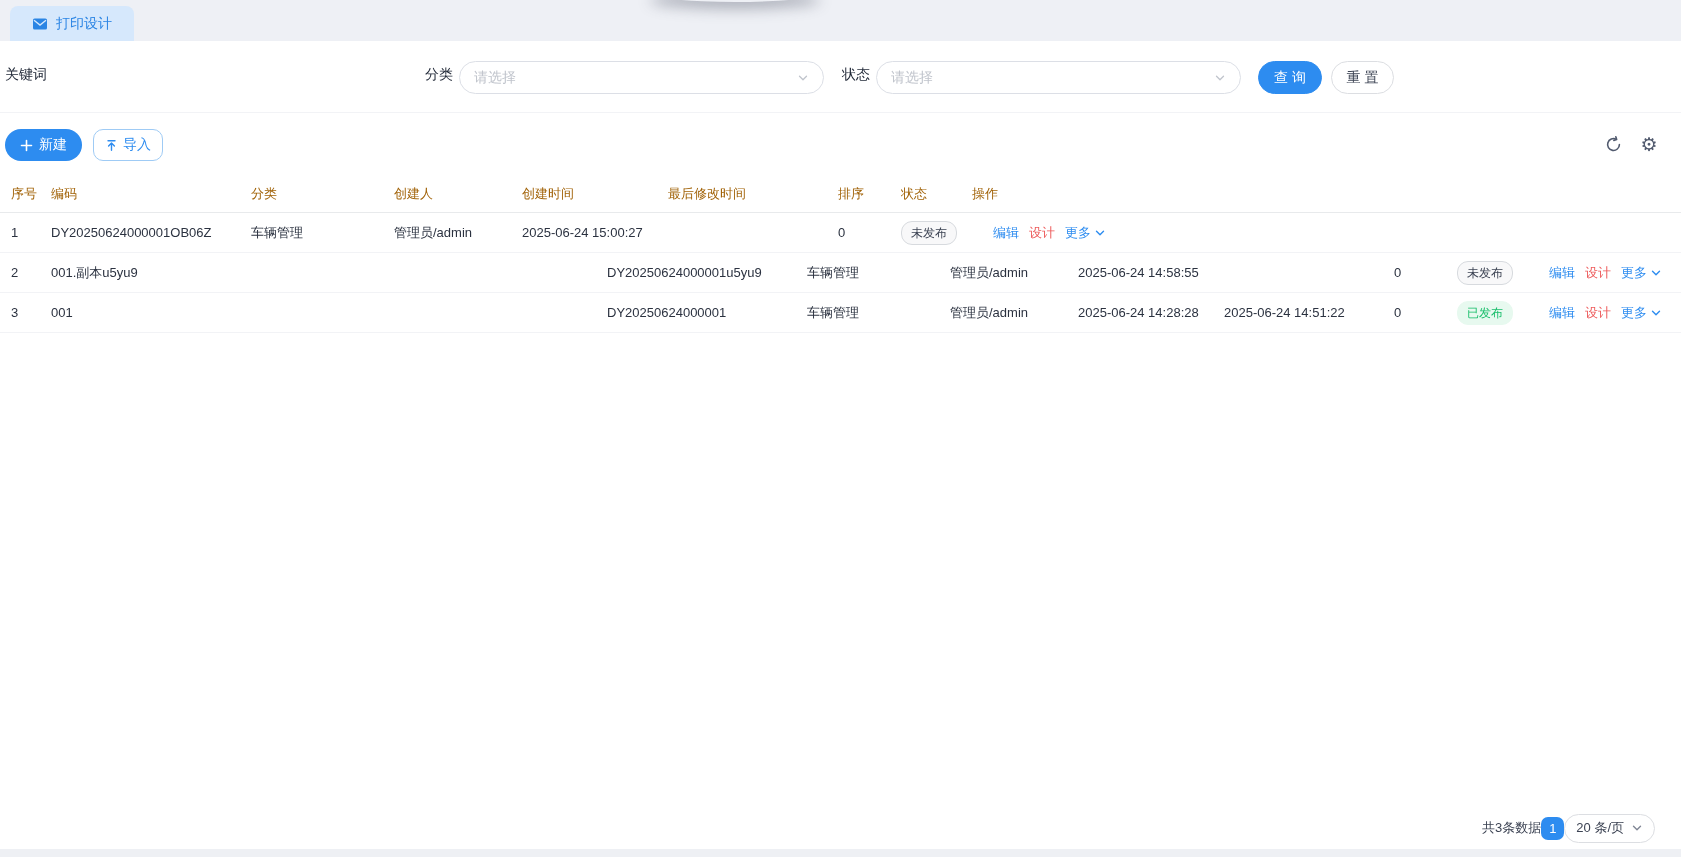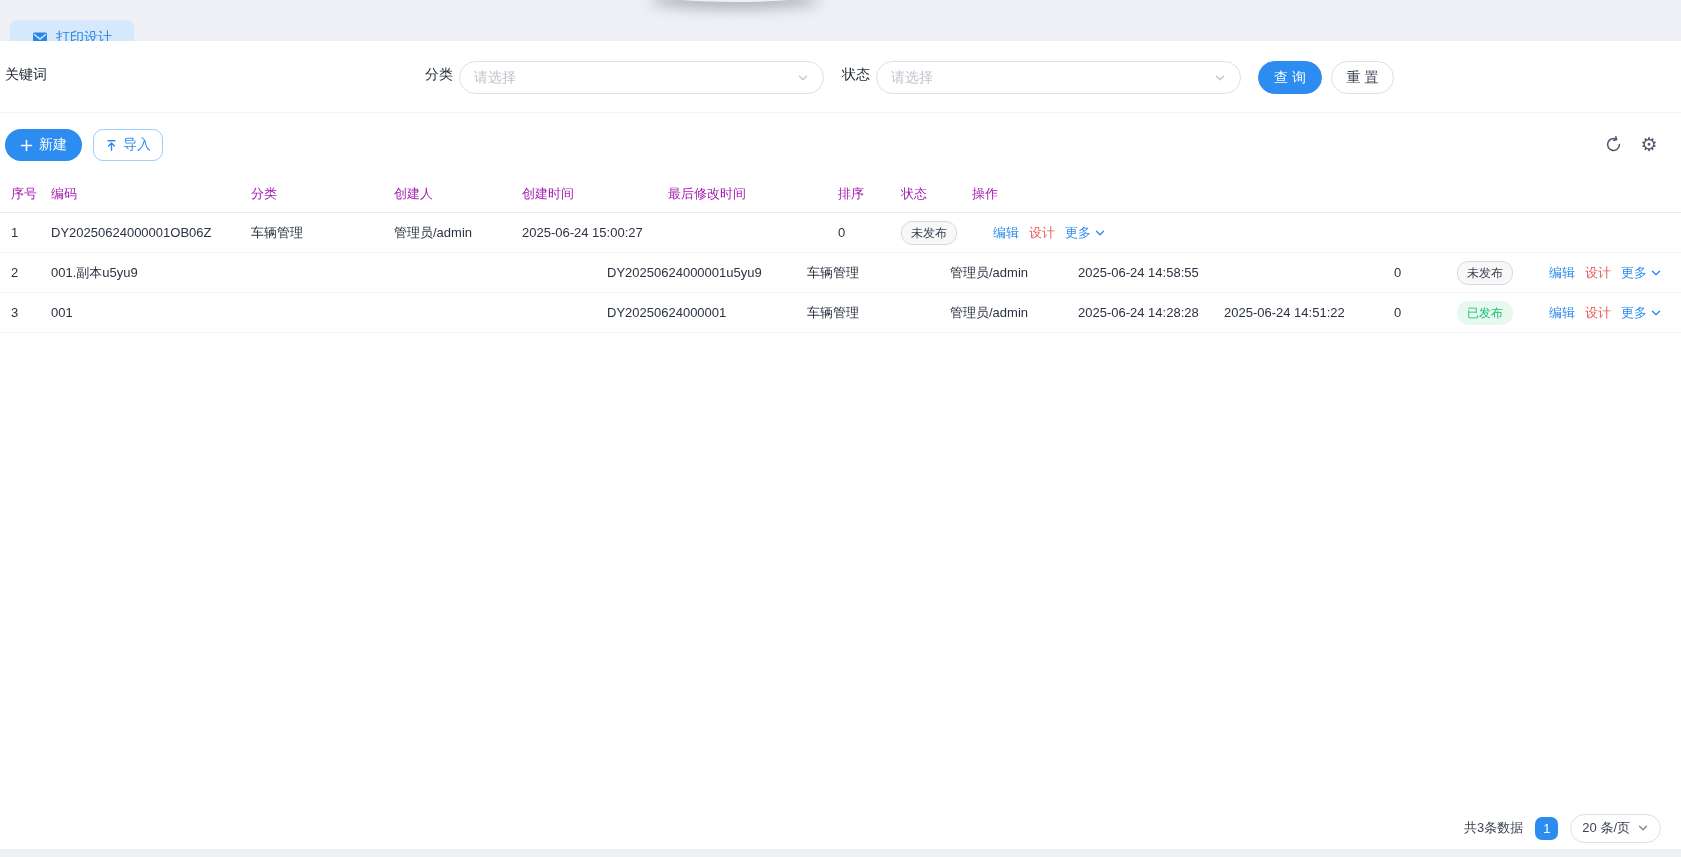--- a/index.html
+++ b/index.html
@@ -5,21 +5,21 @@
   * { margin:0; padding:0; box-sizing:border-box; }
   html,body { width:1681px; height:857px; }
   body {
     font-family:"Liberation Sans","DejaVu Sans",sans-serif;
     background:#ffffff; color:#17233d; position:relative; overflow:hidden;
   }
   
   .tabbar { position:absolute; left:0; top:0; width:1681px; height:41px; background:#eef0f5; }
   .top-shadow { position:absolute; left:650px; top:-16px; width:170px; height:18px;
     border-radius:50%; box-shadow:0 7px 14px rgba(70,75,95,.38); }
-  .tab { position:absolute; left:10px; top:20px; height:36px; padding:0 22px;
+  .tab { position:absolute; left:10px; top:6px; height:36px; padding:0 22px;
     background:#d6e8fc; border-radius:8px 8px 0 0; display:flex; align-items:center; gap:8px;
     color:#2b85e4; font-size:14px; cursor:pointer; }
   .tab-icon { display:flex; align-items:center; }
   
   .filter-row { position:absolute; left:0; top:41px; width:1681px; height:72px; background:#fff;
     border-bottom:1px solid #f2f3f6; }
   .flabel { position:absolute; top:25px; font-size:14px; color:#1c2433; }
   .f-keyword-label { left:5px; }
   .f-cat-label    { left:425px; }
   .f-status-label { left:842px; }
@@ -46,21 +46,21 @@
   .btn-import { position:absolute; left:93px; top:16px; height:32px; padding:0 11px;
     border:1px solid #9fcbf5; color:#2d8cf0; background:#fff; border-radius:10px;
     display:flex; align-items:center; gap:5px; font-size:14px; cursor:pointer; }
   .tool-icons { position:absolute; right:21px; top:20px; display:flex; gap:14px; align-items:center; }
   .icon-btn { width:22px; height:22px; display:flex; align-items:center; justify-content:center;
     color:#515a6e; cursor:pointer; }
   .gear-glyph { font-size:19px; line-height:1; color:#515a6e; }
   
   .table { position:absolute; left:0; top:175px; width:1681px; }
   .thead { display:flex; height:38px; align-items:center; border-bottom:1px solid #e8eaec;
-    font-size:13px; color:#a21caf; }
+    font-size:13px; color:#a16207; }
   .trow { display:flex; height:40px; align-items:center; border-bottom:1px solid #f2f3f6;
     font-size:13px; color:#2b3240; }
   .cell { overflow:hidden; white-space:nowrap; padding-right:8px; display:flex; align-items:center; }
   .col-0 { width:51px;  padding-left:11px; }
   .col-1 { width:556px; }
   .col-2 { width:200px; }
   .col-3 { width:143px; }
   .col-4 { width:128px; }
   .col-5 { width:146px; }
   .col-6 { width:170px; }
@@ -72,21 +72,21 @@
   .badge { display:inline-block; font-size:12px; line-height:1; padding:5px 9px; border-radius:11px; }
   .badge--draft { background:#f8f8f9; border:1px solid #d7dade; color:#3c4353; }
   .badge--published { background:#e7f9ef; border:1px solid #e7f9ef; color:#19be6b; }
   .actions { gap:10px;justify-content:flex-end; }
   .actions a { text-decoration:none; cursor:pointer; }
   .lnk-edit, .lnk-more { color:#2d8cf0; }
   .lnk-design { color:#ed5a5a; }
   .lnk-more { display:inline-flex; align-items:center; gap:3px; }
   .lnk-more .chev { color:#2d8cf0; }
   
-  .pager { position:absolute; right:20px; top:812px; height:32px; display:flex; align-items:center; gap:12px; }
+  .pager { position:absolute; right:26px; top:812px; height:32px; display:flex; align-items:center; gap:0; }
   .pager-total { font-size:13px; color:#3c4353; }
   .page-chip { width:23px; height:23px; background:#2d8cf0; color:#fff; border-radius:7px;
     display:flex; align-items:center; justify-content:center; font-size:13px; cursor:pointer; }
   .page-size { height:29px; border:1px solid #dcdee2; border-radius:15px; background:#fff;
     display:flex; align-items:center; gap:7px; padding:0 11px; font-size:13px; color:#3c4353; cursor:pointer; }
   .page-size .chev { color:#808695; }
   .bottom-strip { position:absolute; left:0; top:849px; width:1681px; height:8px; background:#eef0f4; }
 </style>
 </head>
 <body>

